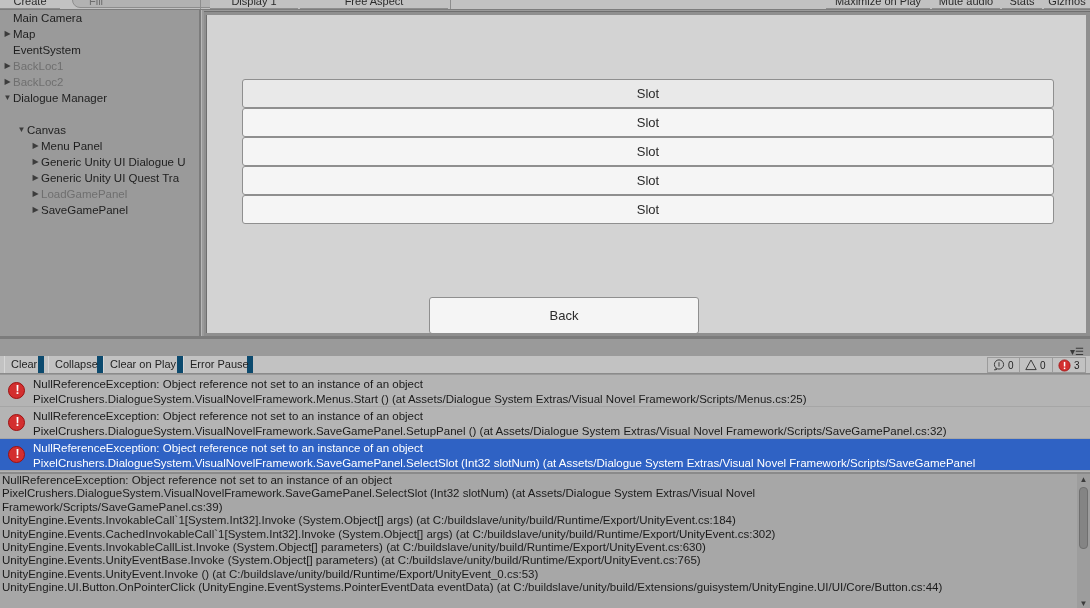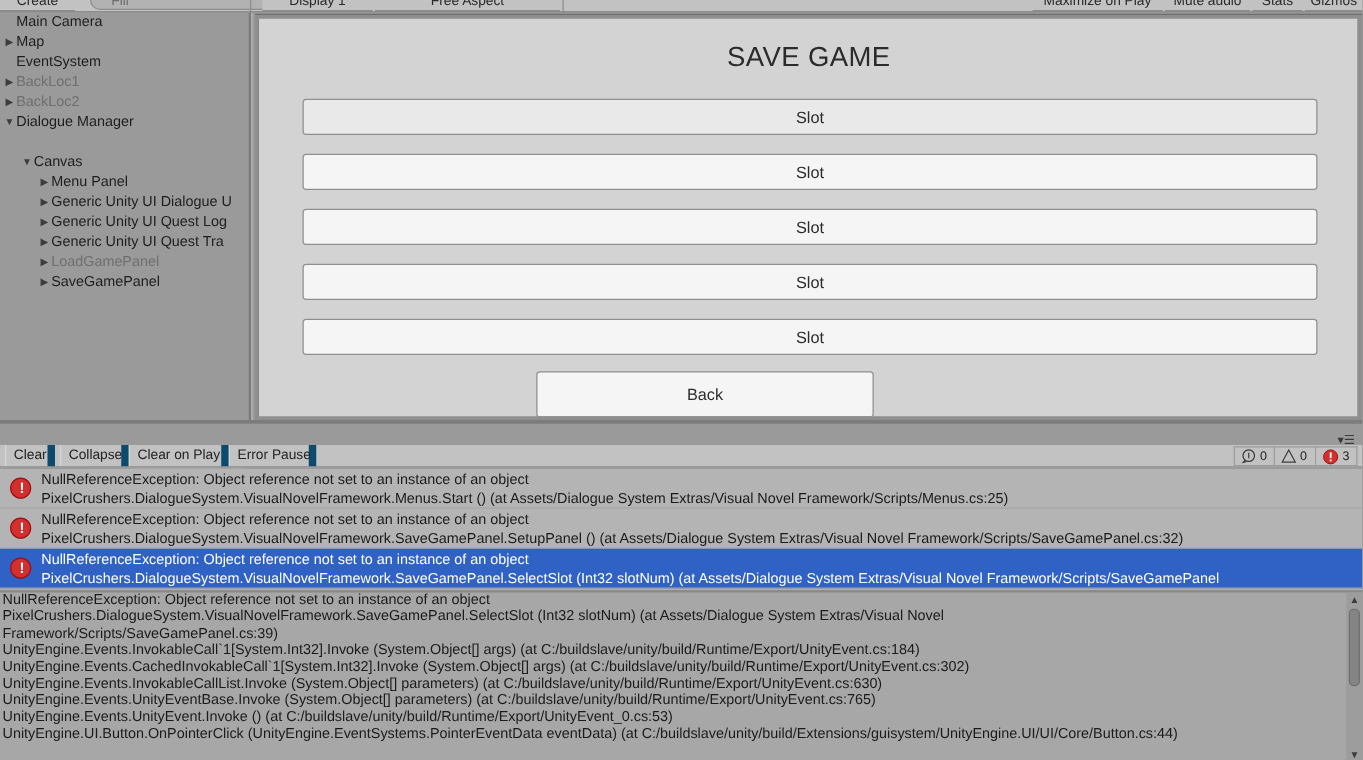--- a/index.html
+++ b/index.html
@@ -59,21 +59,21 @@
     position:absolute; left:2px; top:3px; width:880px; height:320px;
     background:#d3d3d3;
     border-left:1px solid #6e6e6e;
   }
   .gv-title {
     position:absolute; left:0; top:18px; width:880px;
     text-align:center; font-size:22px; color:#2b2b2b; letter-spacing:0.3px;
   }
   .slot-list { position:absolute; left:35px; top:64px; width:812px; }
   .slot-btn {
-    position:relative; width:812px; height:29px; margin-bottom:15px;
+    position:relative; width:812px; height:29px; margin-bottom:0;
     background:#f5f5f5; border:1px solid #8f8f8f; border-radius:3px;
     line-height:27px; text-align:center; font-size:13px; color:#2b2b2b;
   }
   .slot-btn.hover { background:#e9e9e9; }
   .back-btn {
     position:absolute; left:222px; top:282px; width:270px; height:37px;
     background:#f5f5f5; border:1px solid #8f8f8f; border-radius:3px;
     line-height:35px; text-align:center; font-size:13px; color:#2b2b2b;
   }
   .gv-rightedge { position:absolute; right:0; top:0; width:4px; height:325px; background:#8f8f8f; }
@@ -172,33 +172,31 @@
     <div id="hierarchy-rows">
         <div class="h-row" style="padding-left: 2px;"><span class="h-tw empty">▶</span><span class="h-label">Main Camera</span></div>
         <div class="h-row" style="padding-left: 2px;"><span class="h-tw">▶</span><span class="h-label">Map</span></div>
         <div class="h-row" style="padding-left: 2px;"><span class="h-tw empty">▶</span><span class="h-label">EventSystem</span></div>
         <div class="h-row dim" style="padding-left: 2px;"><span class="h-tw">▶</span><span class="h-label">BackLoc1</span></div>
         <div class="h-row dim" style="padding-left: 2px;"><span class="h-tw">▶</span><span class="h-label">BackLoc2</span></div>
         <div class="h-row" style="padding-left: 2px;"><span class="h-tw">▼</span><span class="h-label">Dialogue Manager</span></div>
         <div class="h-row" style="padding-left: 16px; margin-top: 16px;"><span class="h-tw">▼</span><span class="h-label">Canvas</span></div>
         <div class="h-row" style="padding-left: 30px;"><span class="h-tw">▶</span><span class="h-label">Menu Panel</span></div>
         <div class="h-row" style="padding-left: 30px;"><span class="h-tw">▶</span><span class="h-label">Generic Unity UI Dialogue U</span></div>
-        <div class="h-row" style="padding-left: 30px;"><span class="h-tw">▶</span><span class="h-label">Generic Unity UI Quest Log</span></div>
         <div class="h-row" style="padding-left: 30px;"><span class="h-tw">▶</span><span class="h-label">Generic Unity UI Quest Tra</span></div>
         <div class="h-row dim" style="padding-left: 30px;"><span class="h-tw">▶</span><span class="h-label">LoadGamePanel</span></div>
         <div class="h-row" style="padding-left: 30px;"><span class="h-tw">▶</span><span class="h-label">SaveGamePanel</span></div>
       </div>
   </div>
   <div class="h-vsep"></div>
   <div class="h-vsep2"></div>
 
   <div class="gameview">
     <div class="gv-inner">
 
-      <div class="gv-title">SAVE GAME</div>
 
       <div class="slot-list" id="slot-list">
           <div class="slot-btn hover">Slot</div>
           <div class="slot-btn">Slot</div>
           <div class="slot-btn">Slot</div>
           <div class="slot-btn">Slot</div>
           <div class="slot-btn">Slot</div>
         </div>
 
       <div class="back-btn">Back</div>

